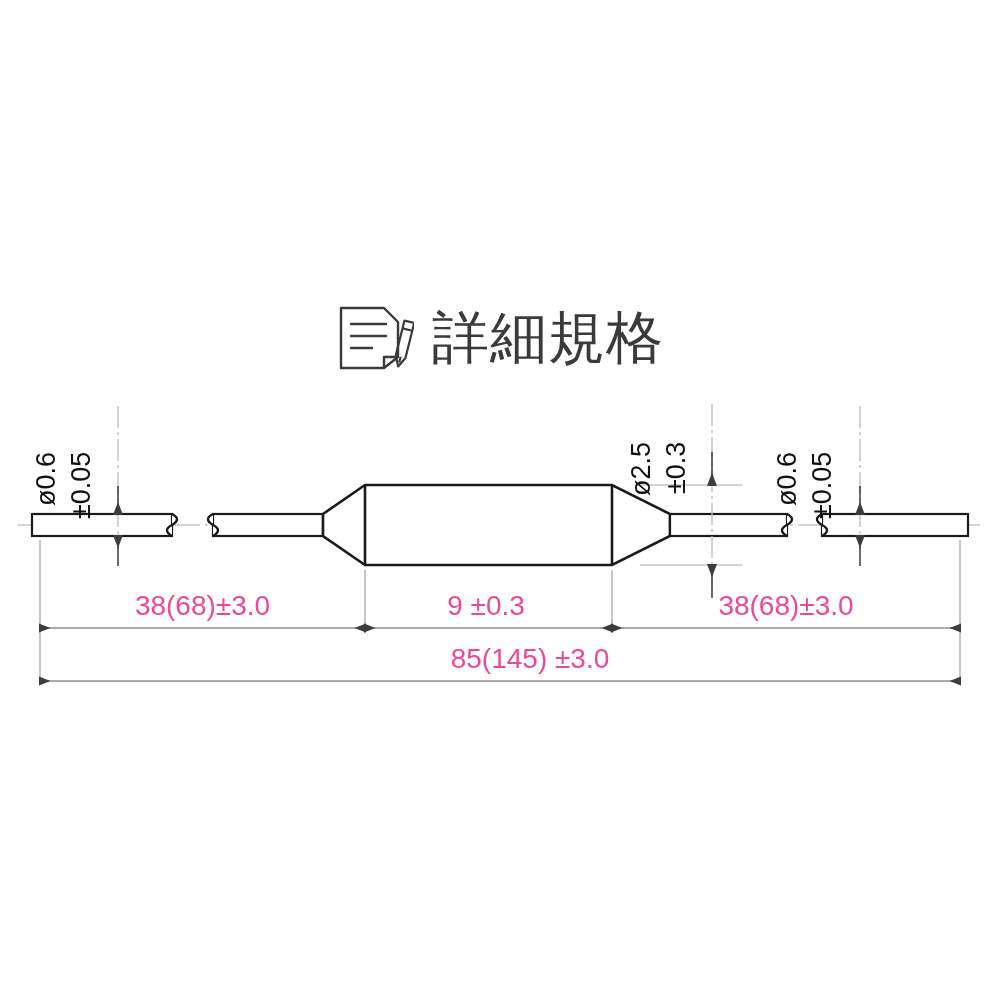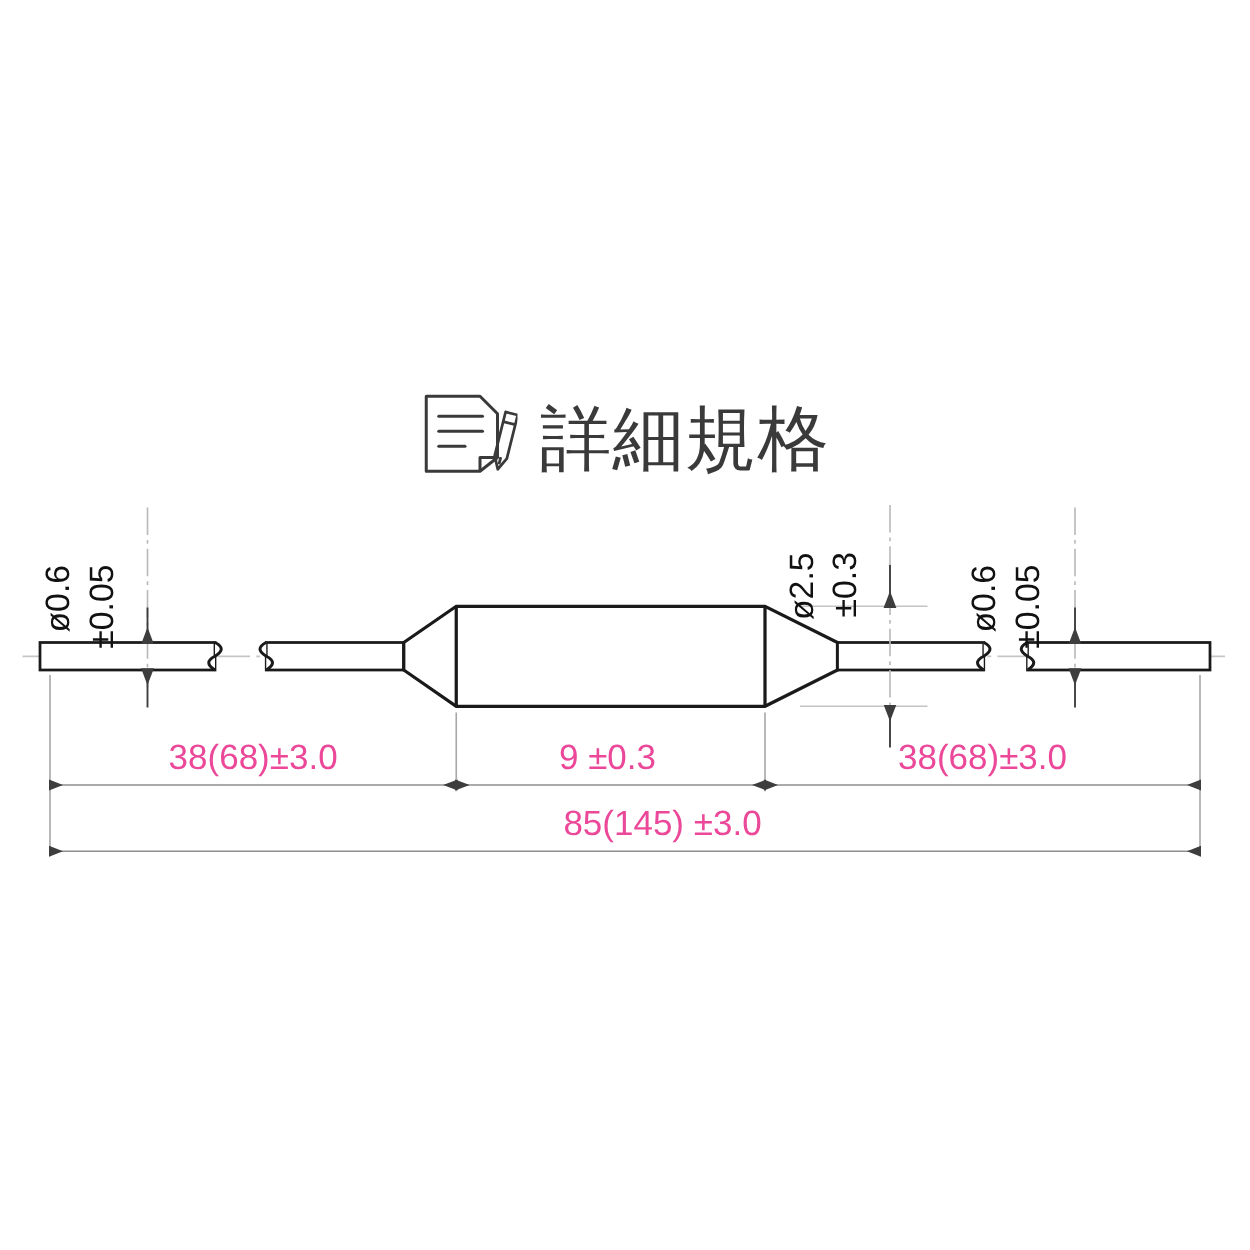--- a/index.html
+++ b/index.html
@@ -17,21 +17,21 @@
   }
 
   
   #header {
     position: absolute;
     left: 0;
     top: 295px;
     width: 1000px;
     height: 85px;
     display: flex;
-    align-items: flex-end;
+    align-items: center;
     justify-content: center;
     gap: 18px;
   }
   #doc-pen-icon {
     width: 78px;
     height: 66px;
     flex: 0 0 auto;
     display: block;
   }
   #header-title {

